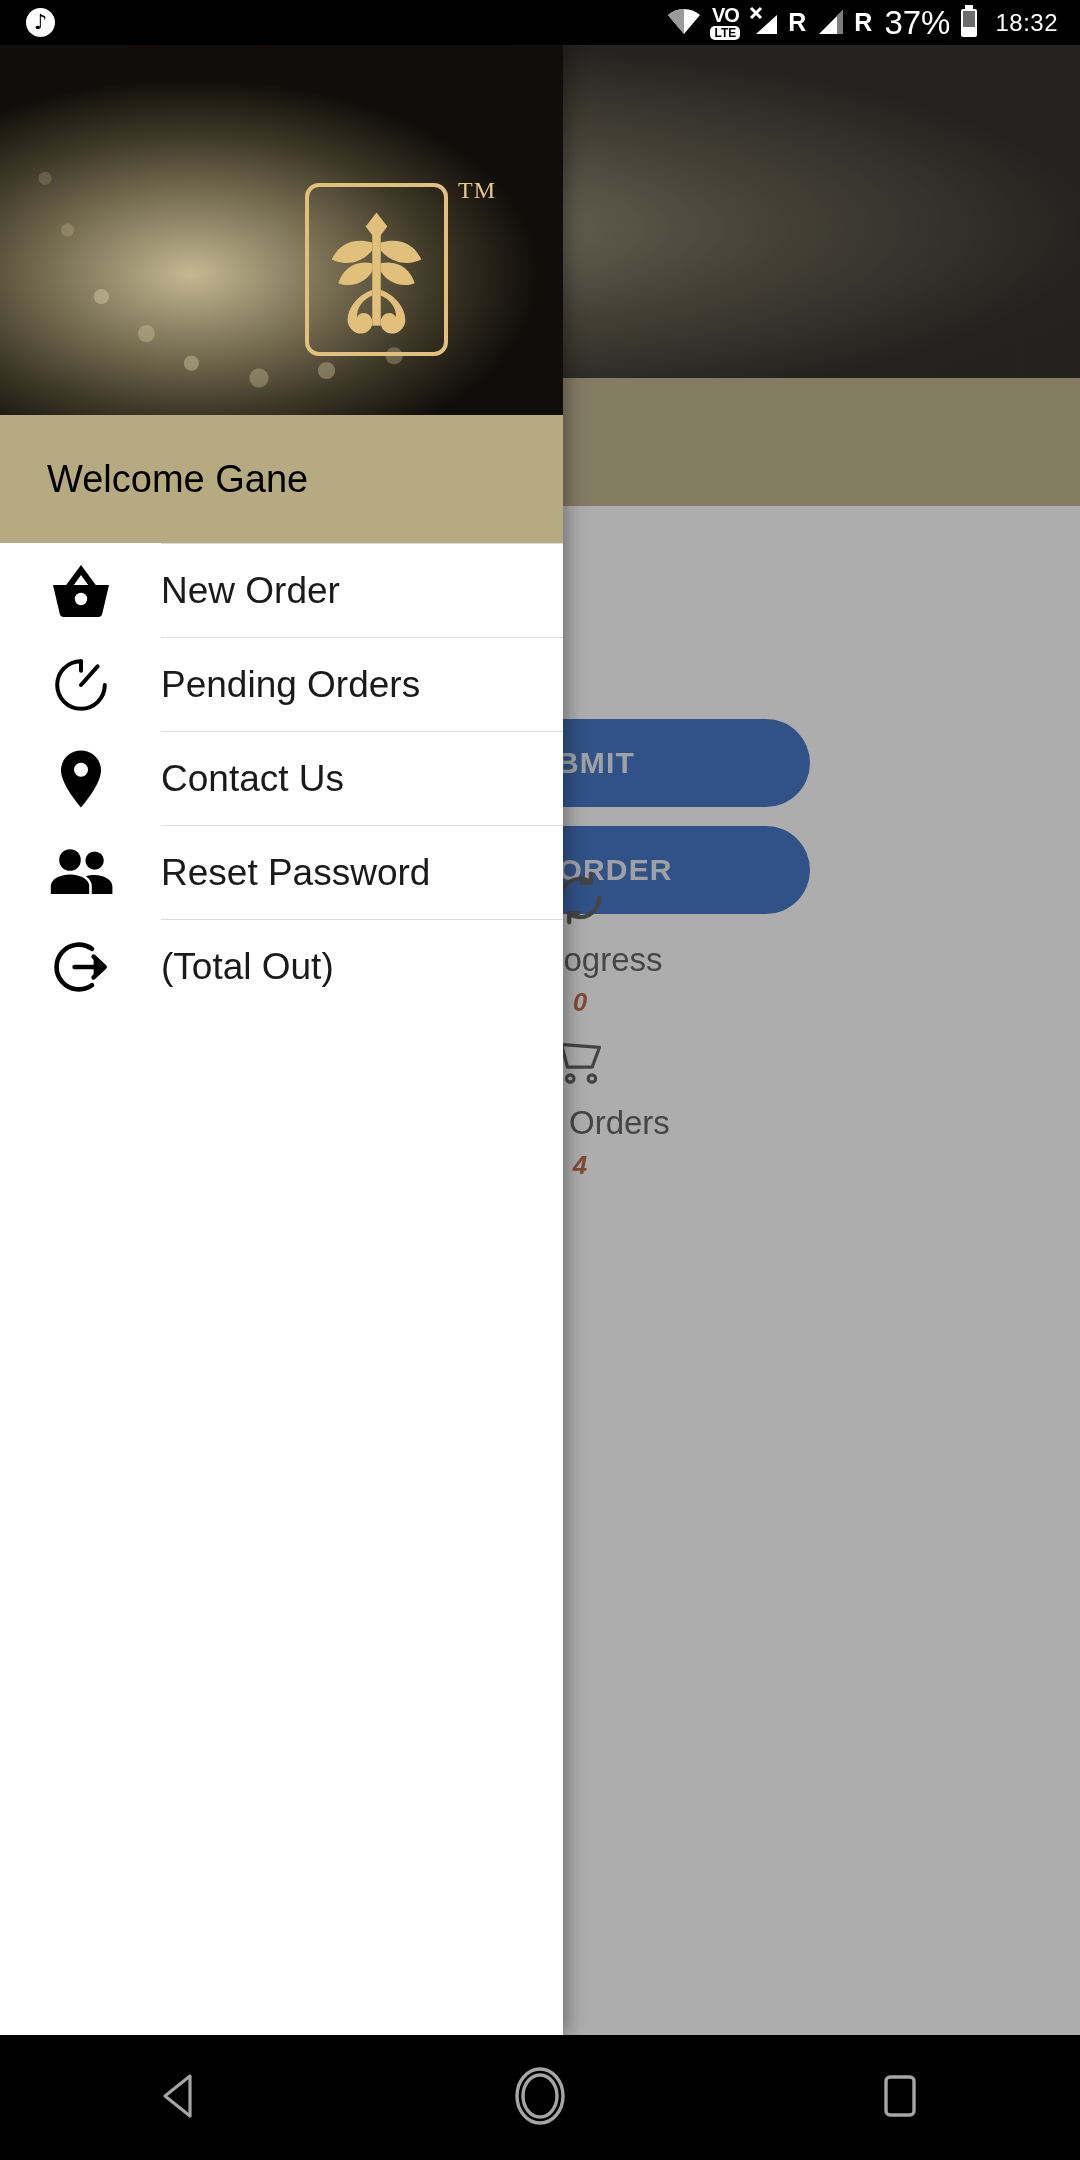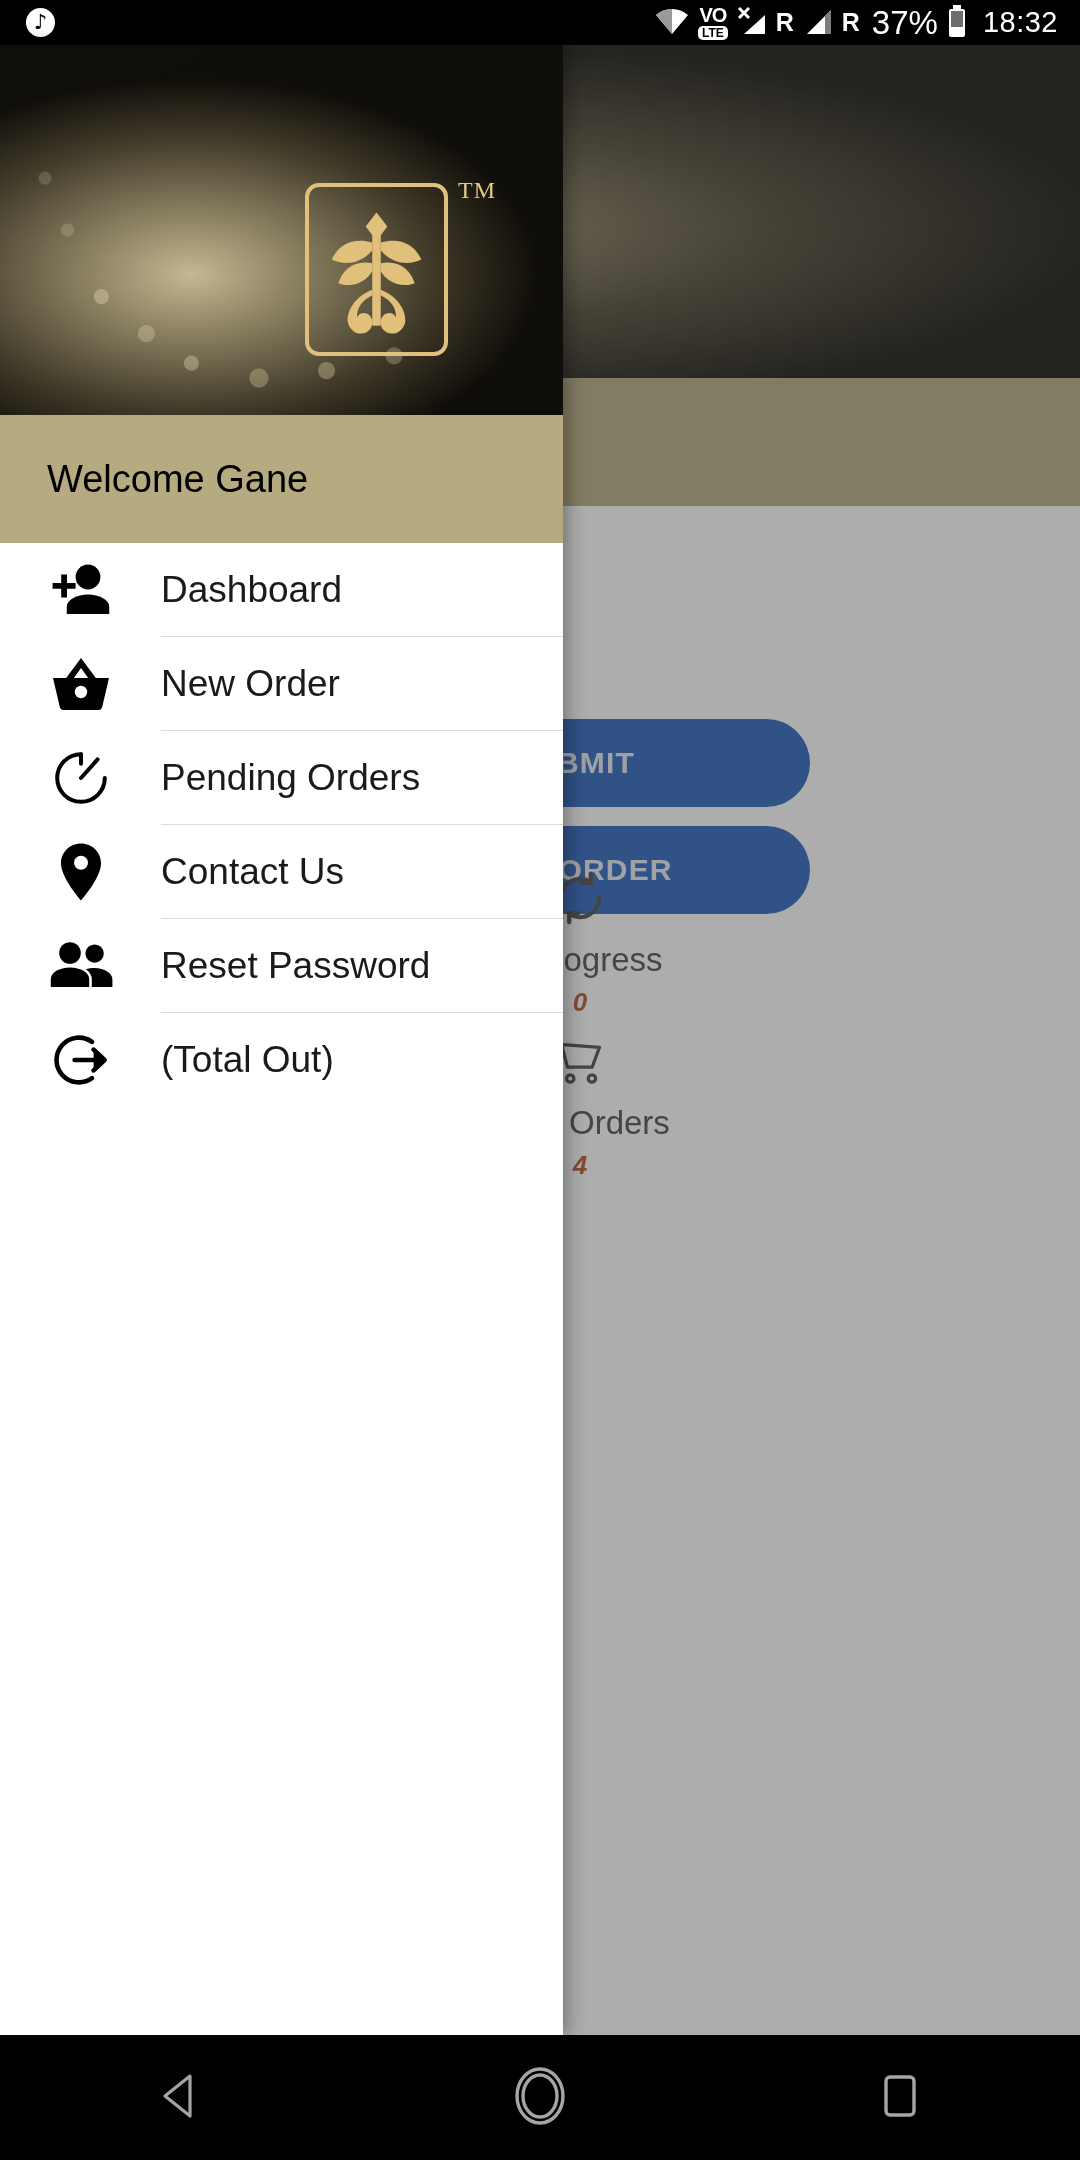--- a/index.html
+++ b/index.html
@@ -34,21 +34,21 @@
     display: flex; flex-direction: column; align-items: center;
     line-height: 1;
   }
   .volte-top { font-size: 20px; font-weight: bold; letter-spacing: -1px; }
   .volte-bot {
     font-size: 12px; font-weight: bold; background: #fff; color: #000;
     border-radius: 5px; padding: 1px 4px; margin-top: 1px;
   }
   .sb-letter { font-size: 25px; font-weight: bold; font-family: "Liberation Sans", sans-serif; }
   .sb-pct { font-size: 33px; font-weight: 500; margin-left: 3px; }
-  .sb-clock { font-size: 29px; font-weight: 500; margin-left: 7px; letter-spacing: 0.5px; }
+  .sb-clock { font-size: 24px; font-weight: 500; margin-left: 7px; letter-spacing: 0.5px; }
 
   
   .content {
     position: absolute; top: 45px; left: 0;
     width: 1080px; height: 1990px;
     background: #fff;
   }
   .content-hero {
     position: absolute; top: 0; left: 0; width: 1080px; height: 333px;
     background:
@@ -286,30 +286,20 @@
       </div>
       <div class="logo-tm">TM</div>
     </div>
 
     <div class="welcome-band">
       <span class="welcome-text">Welcome Gane</span>
     </div>
 
     <div class="menu">
 
-      <div class="menu-item">
-        <span class="menu-icon">
-          <svg width="62" height="56" viewBox="0 0 31 28" fill="#000">
-            <circle cx="19" cy="7.5" r="6.2"></circle>
-            <path d="M19 16.2c-5.4 0-10.6 2.7-10.6 5.9V26h21.2v-3.9c0-3.2-5.2-5.9-10.6-5.9z"></path>
-            <path d="M5.6 6.2v4.3H1.3v2.9h4.3v4.3h2.9v-4.3h4.3v-2.9H8.5V6.2z"></path>
-          </svg>
-        </span>
-        <span class="menu-label">Dashboard</span>
-      </div>
       <div class="menu-divider"></div>
 
       <div class="menu-item">
         <span class="menu-icon">
           <svg width="60" height="56" viewBox="0 0 30 28" fill="#000">
             <path d="M15 1 L22.4 11 H18.6 L15 6 L11.4 11 H7.6 Z"></path>
             <path d="M1 11 h28 l-3.4 14.5 a2 2 0 0 1-1.95 1.5 H6.35 a2 2 0 0 1-1.95-1.5 Z"></path>
             <circle cx="15" cy="18" r="3.1" fill="#fff"></circle>
           </svg>
         </span>

